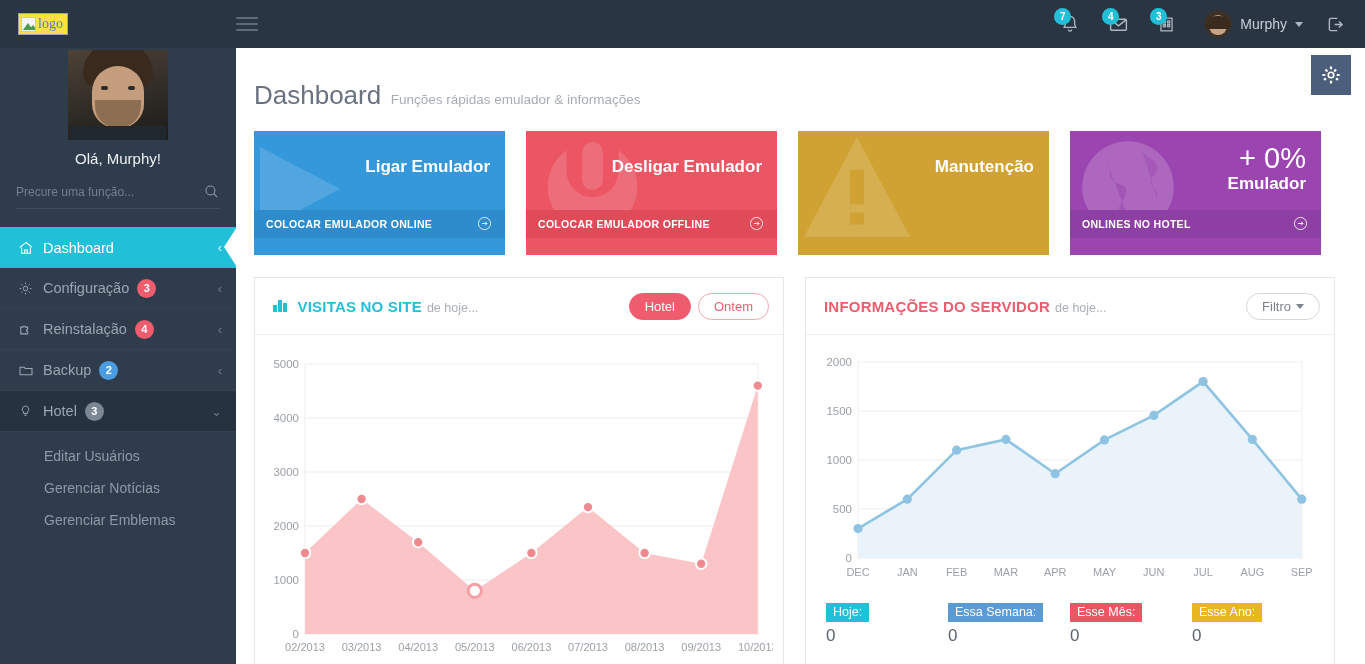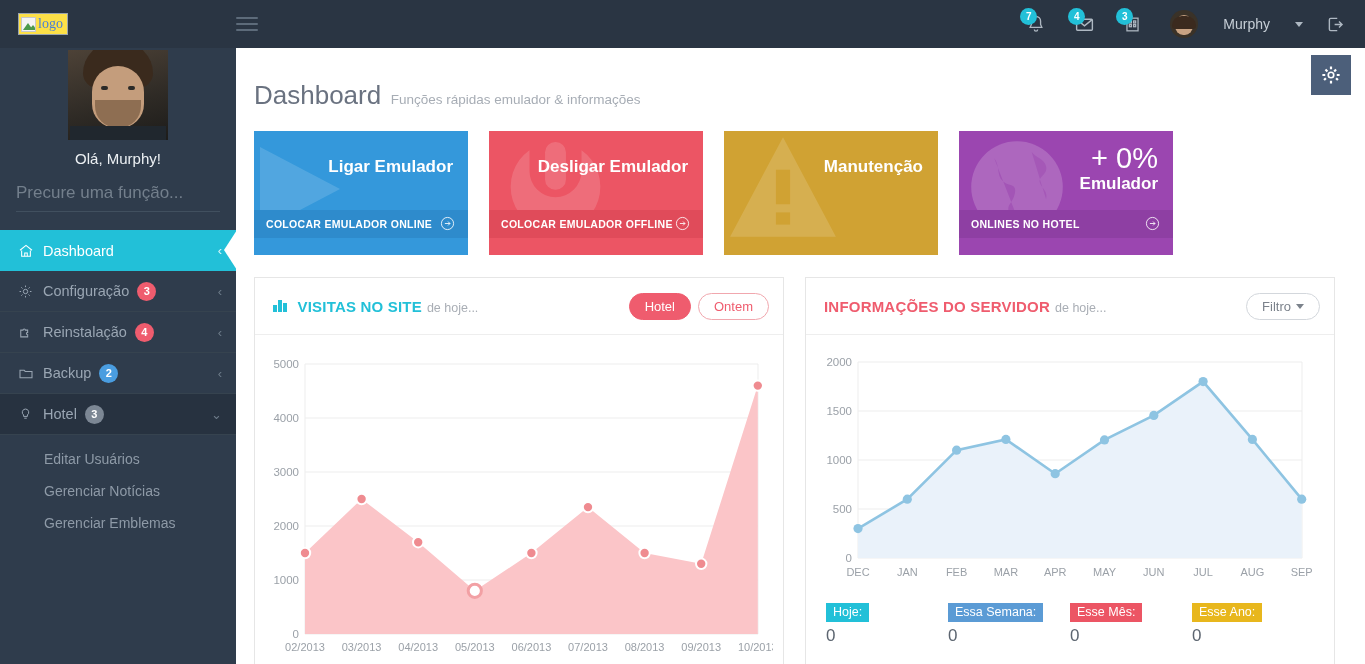--- a/index.html
+++ b/index.html
@@ -80,21 +80,21 @@
     position: absolute; top: 8px; left: 8px;
     min-width: 17px; height: 17px;
     background: #22c0d8; color: #fff;
     border-radius: 9px;
     font-size: 10px; font-weight: bold;
     display: flex; align-items: center; justify-content: center;
     padding: 0 4px;
   }
   .nav-user {
     display: flex; align-items: center;
-    gap: 25px; padding: 0 10px 0 14px;
+    gap: 8px; padding: 0 10px 0 14px;
     height: 48px; cursor: pointer;
   }
   .nav-avatar {
     width: 28px; height: 28px; border-radius: 50%;
     overflow: hidden; flex-shrink: 0;
     background: #3a3228;
     position: relative;
   }
   .nav-avatar::before {
     content: ""; position: absolute;
@@ -167,21 +167,21 @@
     font-size: 15px; padding: 10px 0 0;
   }
   .side-search {
     margin: 16px 16px 0;
     border-bottom: 1px solid #41505f;
     display: flex; align-items: center;
     padding-bottom: 8px;
   }
   .side-search input {
     flex: 1; background: transparent; border: none; outline: none;
-    color: #8b97a4; font-size: 17px;
+    color: #8b97a4; font-size: 12px;
     font-family: "Liberation Sans", sans-serif;
   }
   .side-search input::placeholder { color: #737f8c; }
   .side-search svg { stroke: #8b97a4; fill: none; stroke-width: 1.6; }
 
   .menu { margin-top: 18px; }
   .menu-item {
     position: relative;
     height: 41px; display: flex; align-items: center;
     padding: 0 14px 0 17px;
@@ -257,21 +257,21 @@
     font-size: 13.5px; color: #a7adb5; margin-left: 5px;
   }
 
   
   .tiles {
     display: flex; gap: 21px;
     padding: 20px 0 0 18px;
   }
   .tile {
     position: relative; overflow: hidden;
-    width: 214px; height: 124px;
+    width: 251px; height: 124px;
     color: #fff; flex-shrink: 0;
   }
   .tile-watermark {
     position: absolute; left: -6px; top: -2px;
     opacity: .14; pointer-events: none;
   }
   .tile-watermark svg { fill: #ffffff; }
   .tile-title {
     position: absolute; right: 15px; top: 26px;
     font-size: 17px; font-weight: bold;

